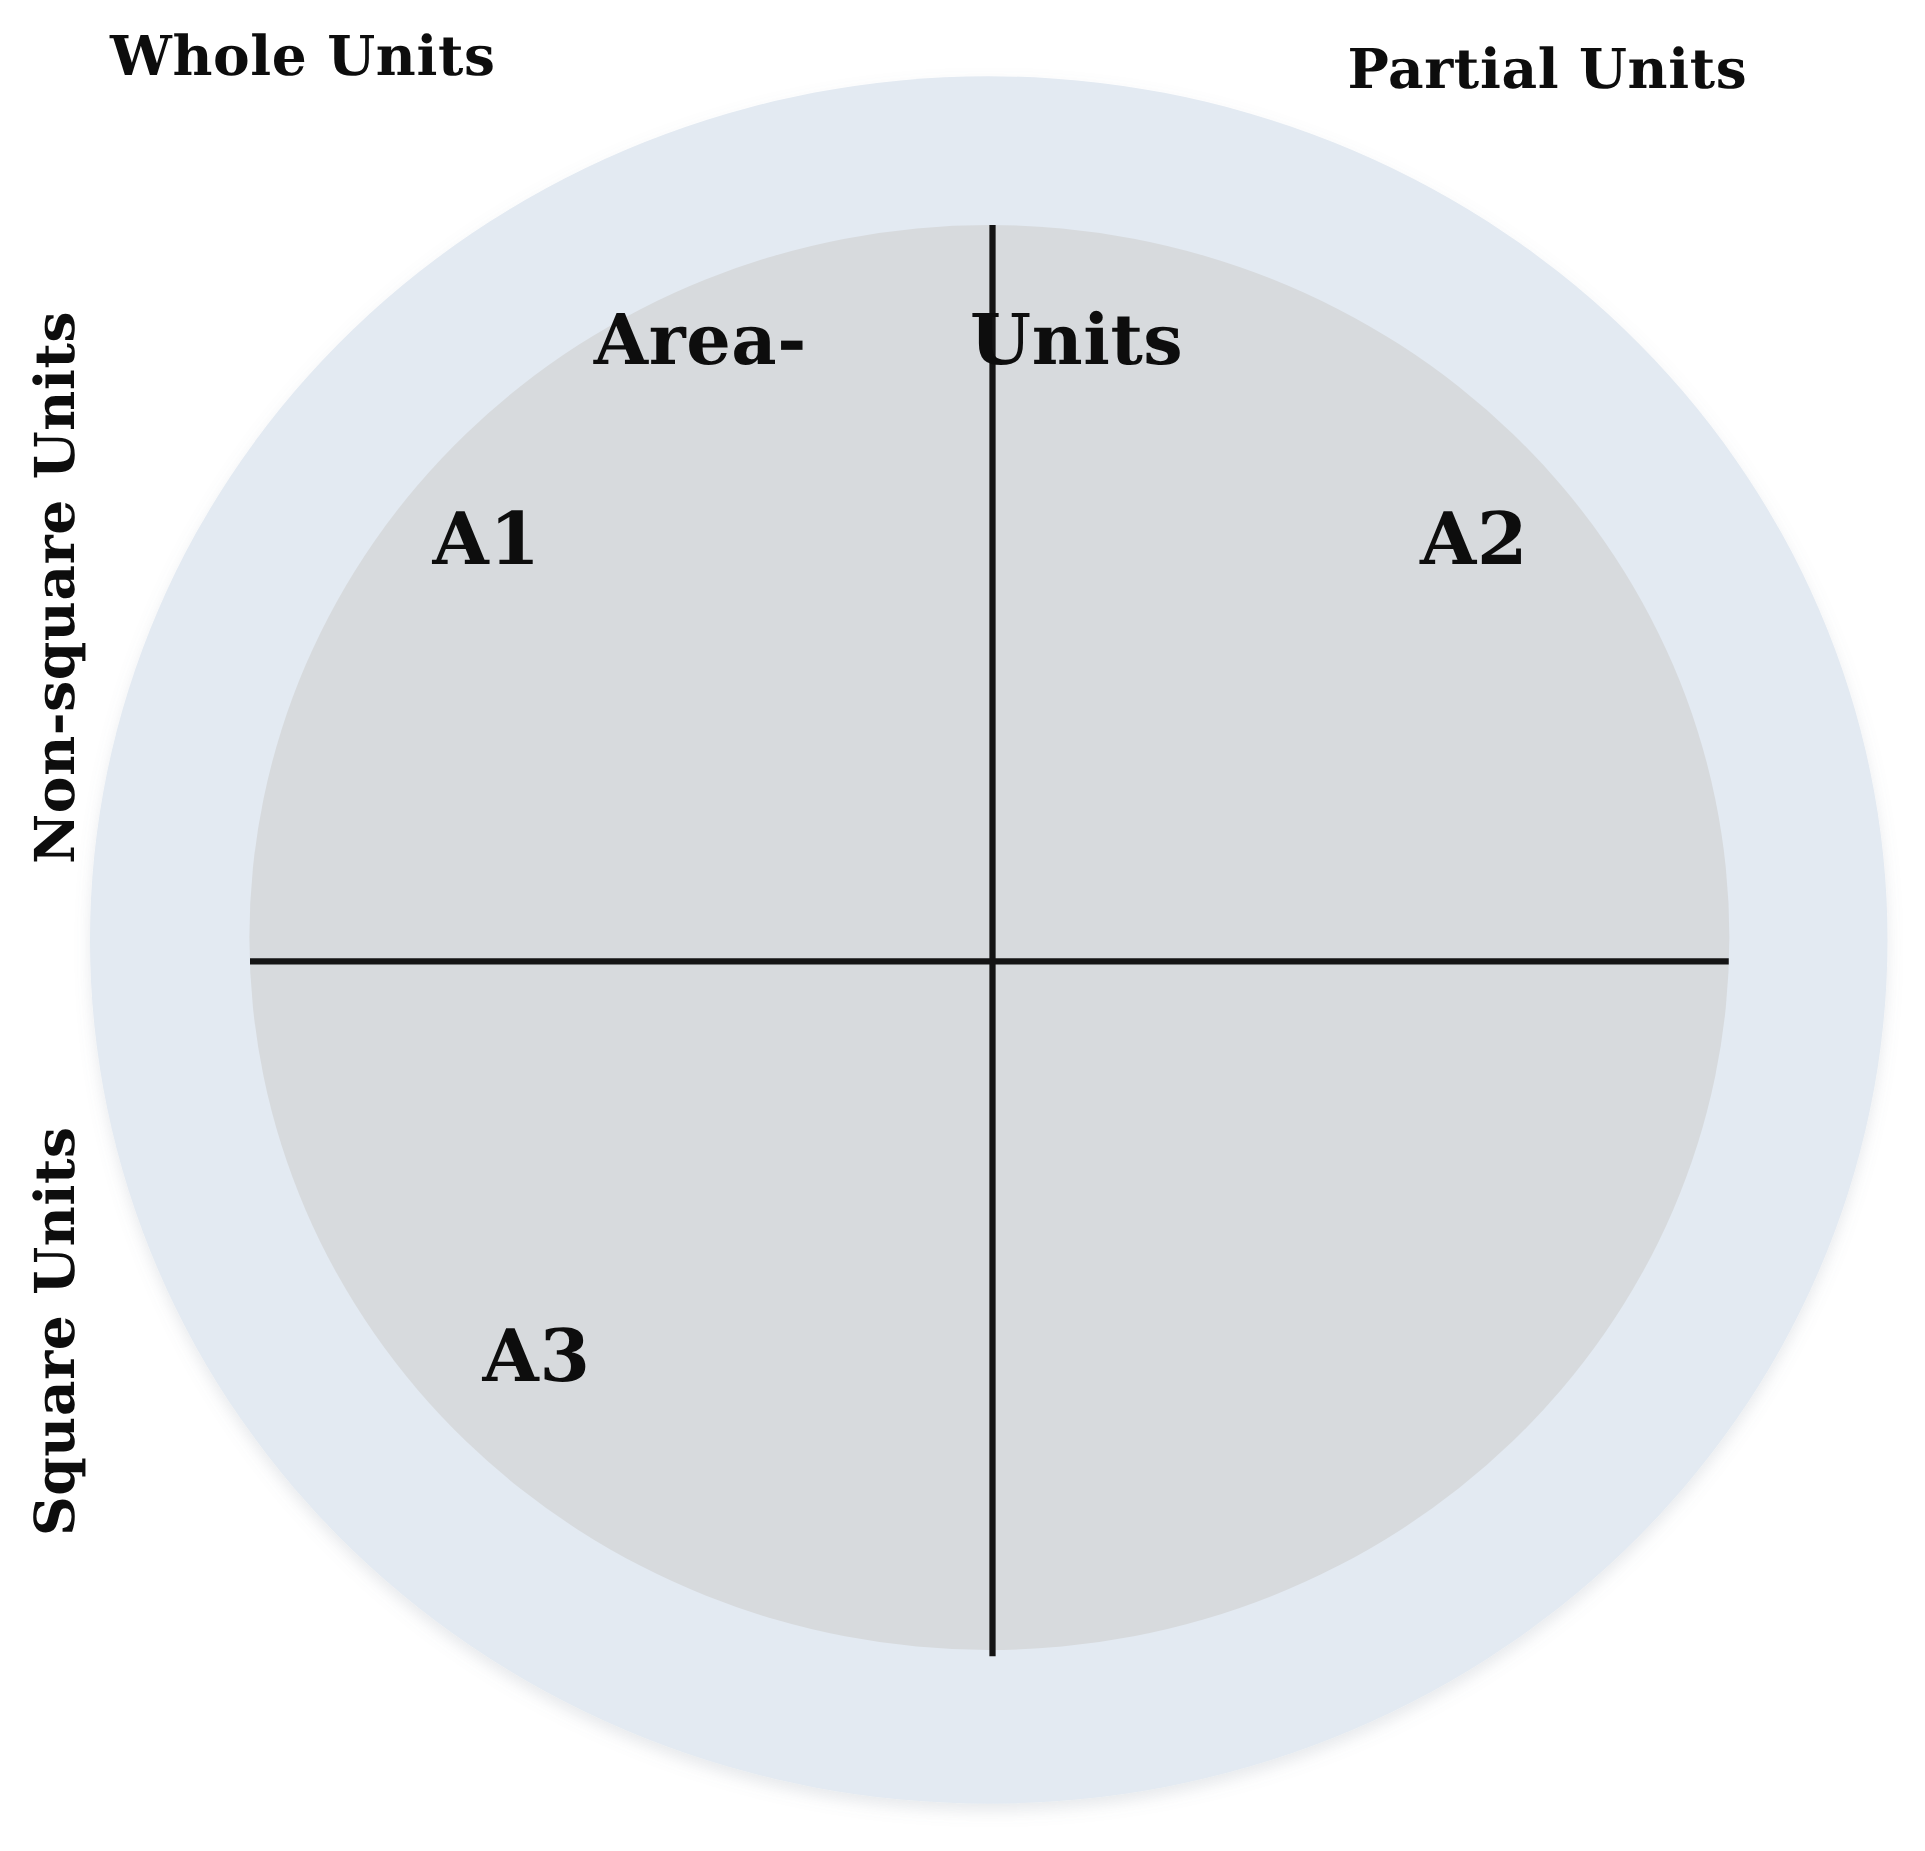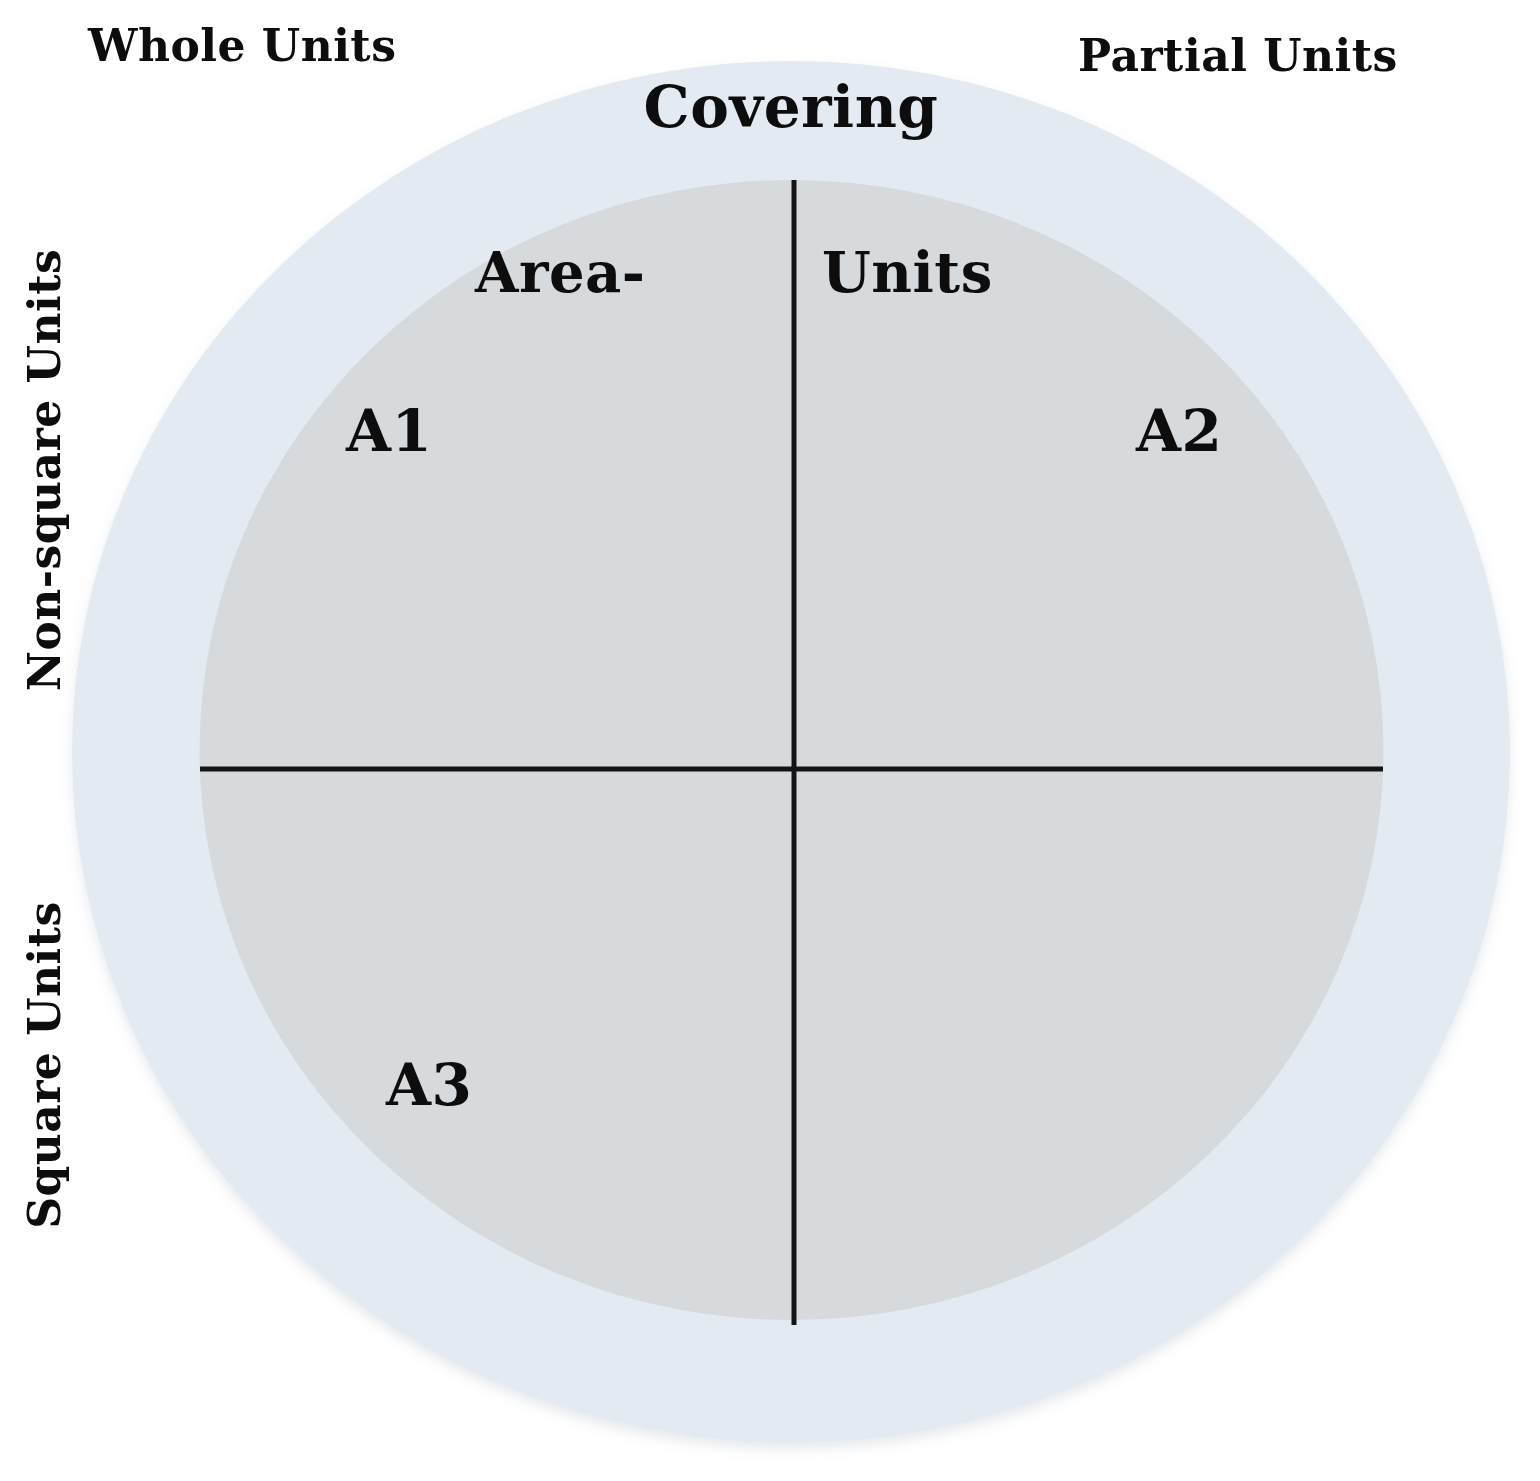--- a/index.html
+++ b/index.html
@@ -31,21 +31,21 @@
   .lbl-corner   { font-size: 44px; }
   .lbl-title    { font-size: 58px; text-align: center; }
   .lbl-axisword { font-size: 56px; }
   .lbl-quad     { font-size: 58px; }
   .lbl-side     { font-size: 44px; text-align: center; transform: rotate(-90deg); }
 
   #whole-units    { left: 88px;  top: 24px; }
   #partial-units  { left: 1078px; top: 34px; }
   #covering       { left: 641px; top: 78px; width: 300px; }
   #area-word      { left: 475px; top: 244px; width: 298px; text-align: left; }
-  #units-word     { left: 822px; top: 244px; }
+  #units-word     { left: 776px; top: 244px; }
   #quad-a1        { left: 346px;  top: 402px; text-align: center; }
   #quad-a2        { left: 1136px; top: 402px; }
   #quad-a3        { left: 386px;  top: 1056px; }
   #quad-a4        { left: 1136px; top: 1056px; }
   #non-square-units { left: -184px; top: 447px;  width: 460px; height: 46px; }
   #square-units     { left: -124px; top: 1042px; width: 340px; height: 46px; }
 </style>
 </head>
 <body>
 
@@ -60,21 +60,20 @@
     <ellipse cx="791" cy="752" rx="719" ry="691" fill="#e3eaf2" filter="url(#softshadow)"></ellipse>
     <ellipse cx="791.5" cy="750" rx="592" ry="570" fill="#d7dadd"></ellipse>
     <line x1="794" y1="180" x2="794" y2="1325" stroke="#141414" stroke-width="5"></line>
     <line x1="200" y1="769" x2="1383" y2="769" stroke="#141414" stroke-width="5"></line>
   </svg>
 
   <div id="whole-units" class="lbl lbl-corner">Whole Units</div>
 
   <div id="partial-units" class="lbl lbl-corner">Partial Units</div>
 
-  <div id="covering" class="lbl lbl-title">Covering</div>
 
   <div id="area-word" class="lbl lbl-axisword">Area-</div>
 
   <div id="units-word" class="lbl lbl-axisword">Units</div>
 
   <div id="quad-a1" class="lbl lbl-quad">A1</div>
 
   <div id="quad-a2" class="lbl lbl-quad">A2</div>
 
   <div id="quad-a3" class="lbl lbl-quad">A3</div>

